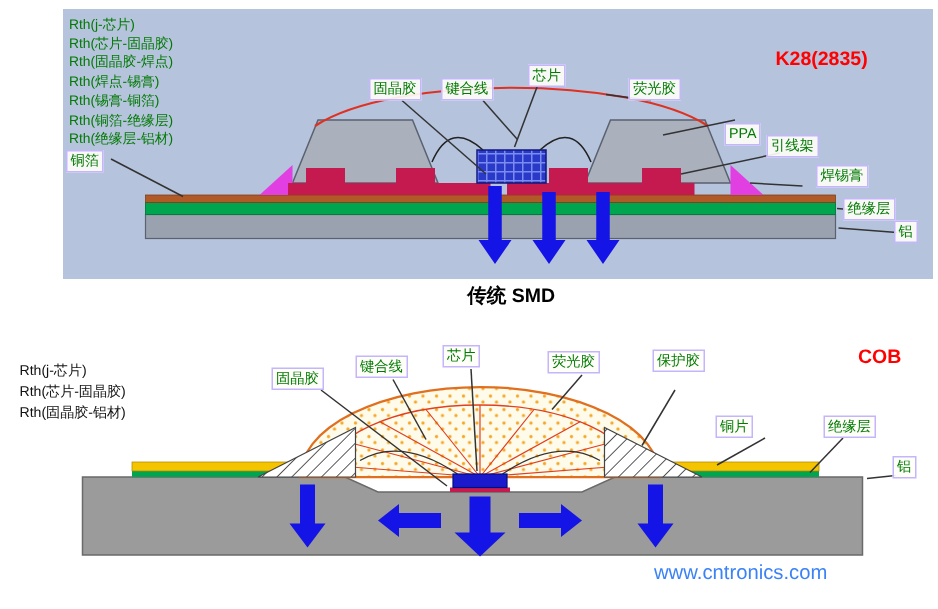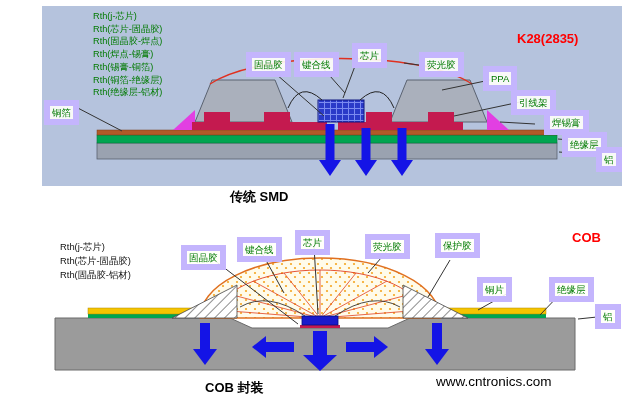--- a/index.html
+++ b/index.html
@@ -1,29 +1,29 @@
 <!DOCTYPE html>
 <html><head>
 <meta charset="utf-8">
 <style>
   html,body{margin:0;padding:0;background:#fff;}
   .stage{position:relative;width:625px;height:406px;background:#ffffff;overflow:hidden;
          font-family:"Liberation Sans", sans-serif;}
   .abs{position:absolute;}
   .top-panel-bg{position:absolute;left:42px;top:6px;width:580px;height:180px;background:#b5c3dd;}
-  .rth-col div{white-space:nowrap;margin-left:47px;}
+  .rth-col div{white-space:nowrap;}
   .rth-top{position:absolute;left:46px;top:10px;}
   .rth-top div{font-size:9.2px;line-height:12.7px;color:#007a00;}
   .rth-bottom{position:absolute;left:13px;top:240px;}
   .rth-bottom div{font-size:9.4px;line-height:14px;color:#111;}
   .plabel{position:absolute;font-size:9.5px;color:#007a00;background:rgba(255,255,250,0.9);
-          border:6px solid #c4b5fd;padding:0 2px;line-height:13px;white-space:nowrap;}
+          border:1px solid #c4b5fd;padding:0 2px;line-height:13px;white-space:nowrap;}
   .model{position:absolute;font-size:13px;font-weight:bold;color:#ff0000;white-space:nowrap;}
-  .caption{position:absolute;font-size:13px;font-weight:bold;color:#000;text-align:left;white-space:nowrap;}
-  .watermark{position:absolute;font-size:13.5px;color:#000000;white-space:nowrap;}
+  .caption{position:absolute;font-size:13px;font-weight:bold;color:#000;text-align:right;white-space:nowrap;}
+  .watermark{position:absolute;font-size:13.5px;color:#3b82f6;white-space:nowrap;}
 </style>
 </head>
 <body>
 
 <div class="stage">
 
   <div class="top-panel-bg"></div>
 
   <svg class="abs" style="left:42px;top:6px" width="580" height="180" viewBox="0 0 580 180">
     <defs>
@@ -89,21 +89,21 @@
     <div>Rth(铜箔-绝缘层)</div>
     <div>Rth(绝缘层-铝材)</div>
   </div>
 
   <div class="plabel" style="left:44px;top:100px">铜箔</div>
   <div class="plabel" style="left:246px;top:52px">固晶胶</div>
   <div class="plabel" style="left:294px;top:52px">键合线</div>
   <div class="plabel" style="left:352px;top:43px">芯片</div>
   <div class="plabel" style="left:419px;top:52px">荧光胶</div>
   <div class="model" style="left:517px;top:31px">K28(2835)</div>
-  <div class="plabel" style="left:483px;top:66px">PPA</div>
+  <div class="plabel" style="left:483px;top:82px">PPA</div>
   <div class="plabel" style="left:511px;top:90px">引线架</div>
   <div class="plabel" style="left:544px;top:110px">焊锡膏</div>
   <div class="plabel" style="left:562px;top:132px">绝缘层</div>
   <div class="plabel" style="left:596px;top:147px">铝</div>
 
   <div class="caption" style="left:230px;top:188px;width:140px">传统 SMD</div>
 
   <svg class="abs" style="left:0;top:225px" width="625" height="181" viewBox="0 0 625 181">
     <defs>
       <pattern id="hatch" width="7" height="7" patternUnits="userSpaceOnUse" patternTransform="rotate(45)">
@@ -171,16 +171,15 @@
   <div class="plabel" style="left:181px;top:245px">固晶胶</div>
   <div class="plabel" style="left:237px;top:237px">键合线</div>
   <div class="plabel" style="left:295px;top:230px">芯片</div>
   <div class="plabel" style="left:365px;top:234px">荧光胶</div>
   <div class="plabel" style="left:435px;top:233px">保护胶</div>
   <div class="plabel" style="left:477px;top:277px">铜片</div>
   <div class="plabel" style="left:549px;top:277px">绝缘层</div>
   <div class="plabel" style="left:595px;top:304px">铝</div>
   <div class="model" style="left:572px;top:230px">COB</div>
 
-  <div class="caption" style="left:205px;top:379px;width:140px">COB 封装</div>
   <div class="watermark" style="left:436px;top:374px">www.cntronics.com</div>
 
 </div>
 
 </body></html>

